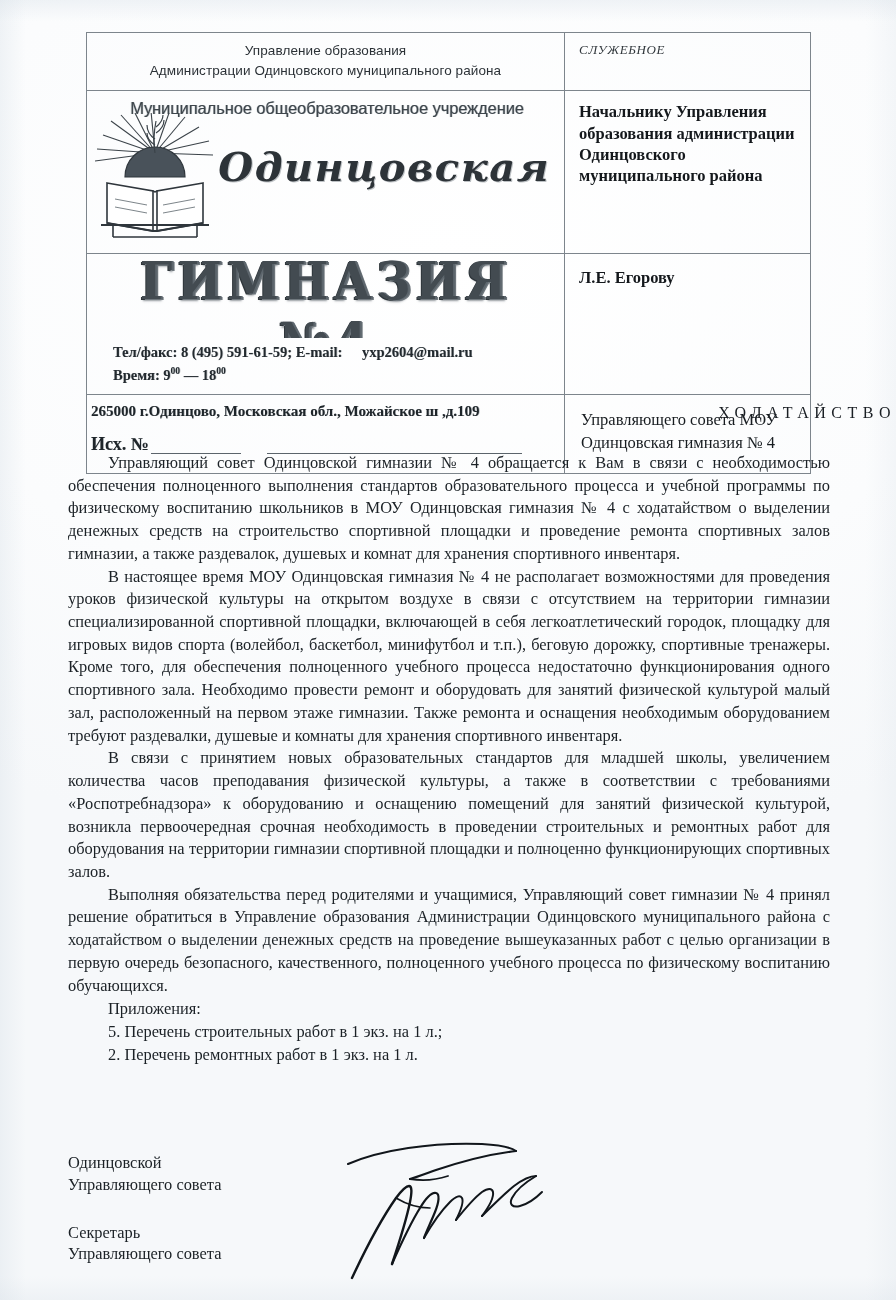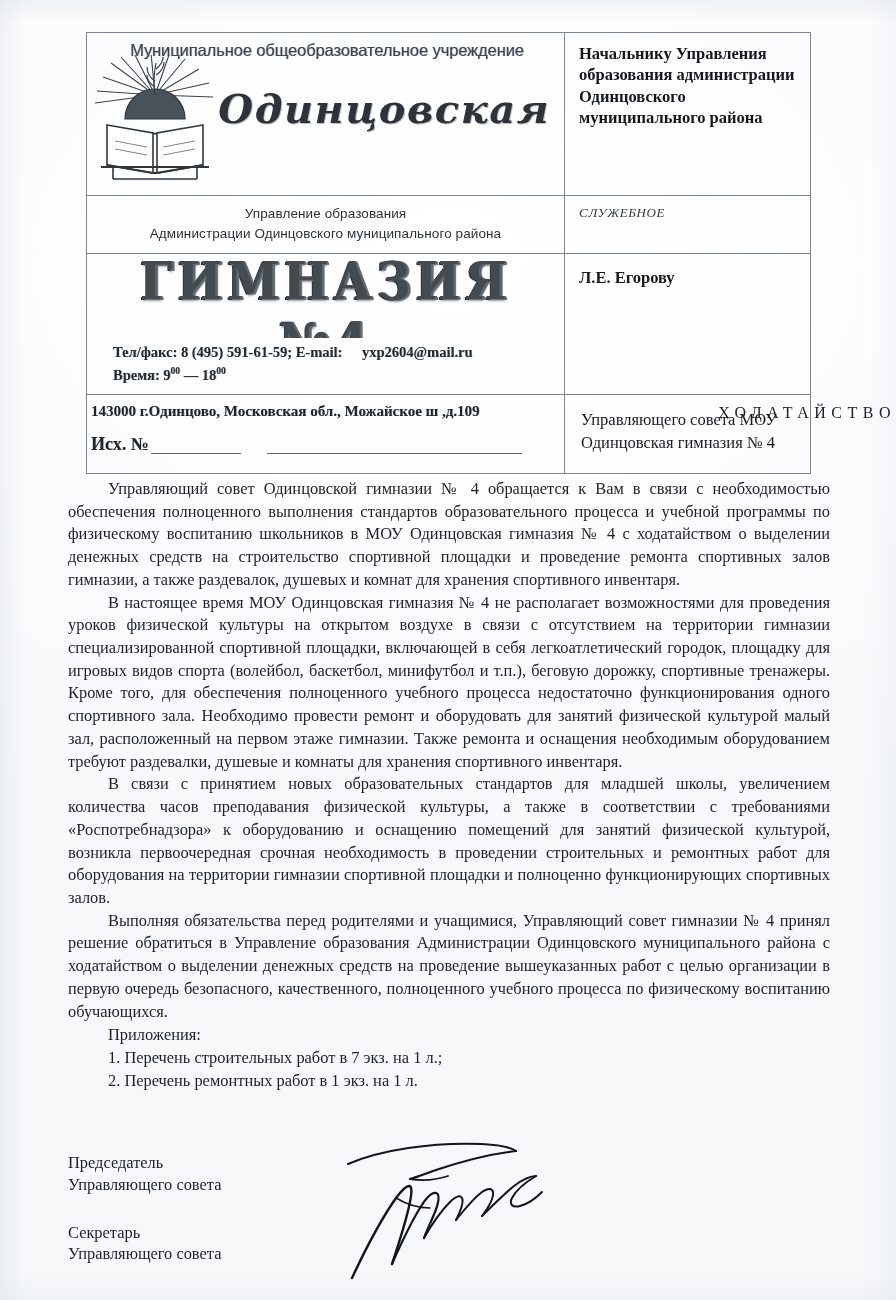--- a/index.html
+++ b/index.html
@@ -223,21 +223,20 @@
 
   .body-text {
     position: absolute;
     left: 68px;
     top: 452px;
     width: 762px;
     font-size: 16.4px;
     line-height: 1.385;
     text-align: justify;
     color: #1b2126;
-    margin-top: 26px;
   }
   .body-text p {
     margin: 0;
     text-indent: 40px;
     text-align: justify;
     text-justify: inter-word;
   }
 
   .appendix {
     margin-top: 1px;
@@ -279,20 +278,32 @@
 
 <div class="page">
   <div class="paper"></div>
 
   <table class="header-table">
     <colgroup>
       <col class="col-left">
       <col class="col-right">
     </colgroup>
     <tbody>
+
+      <tr>
+        <td>
+          <div class="dept">
+            <div>Управление образования</div>
+            <div>Администрации Одинцовского муниципального района</div>
+          </div>
+        </td>
+        <td>
+          <div class="service">СЛУЖЕБНОЕ</div>
+        </td>
+      </tr>
 
       <tr>
         <td>
           <div class="letterhead">
             <div class="lh-line1">Муниципальное общеобразовательное учреждение</div>
 
             <svg class="emblem" viewBox="0 0 120 126" aria-hidden="true">
               <g stroke="#3b4349" stroke-width="1.1" fill="none">
 
                 <line x1="60" y1="40" x2="16" y2="8"></line>
@@ -342,32 +353,20 @@
             <div>Начальнику Управления</div>
             <div>образования администрации</div>
             <div>Одинцовского</div>
             <div>муниципального района</div>
           </div>
         </td>
       </tr>
 
       <tr>
         <td>
-          <div class="dept">
-            <div>Управление образования</div>
-            <div>Администрации Одинцовского муниципального района</div>
-          </div>
-        </td>
-        <td>
-          <div class="service">СЛУЖЕБНОЕ</div>
-        </td>
-      </tr>
-
-      <tr>
-        <td>
           <div class="gym-row">
             <div class="gym-title">ГИМНАЗИЯ №4</div>
           </div>
           <div class="contacts">
             <div>
               <span>Тел/факс:</span>
               <span>8 (495) 591-61-59;</span>
               <span>E-mail:</span>
               <span class="email">yxp2604@mail.ru</span>
             </div>
@@ -378,21 +377,21 @@
           </div>
         </td>
         <td>
           <div class="addressee-name">Л.Е. Егорову</div>
         </td>
       </tr>
 
       <tr>
         <td>
           <div class="address-cell">
-            <div>143000 г.Одинцово, Московская обл., Можайское ш ,д.109</div>
+            <div>265000 г.Одинцово, Московская обл., Можайское ш ,д.109</div>
             <div class="outgoing">Исх. №</div>
             <div class="rule-a"></div>
             <div class="rule-b"></div>
           </div>
         </td>
         <td>
           <div class="council">
             <div>Управляющего совета МОУ</div>
             <div>Одинцовская гимназия № 4</div>
           </div>
@@ -403,28 +402,28 @@
 
   <div class="doc-title">ХОДАТАЙСТВО</div>
 
   <div class="body-text">
     <p>Управляющий совет Одинцовской гимназии № 4 обращается к Вам в связи с необходимостью обеспечения полноценного выполнения стандартов образовательного процесса и учебной программы по физическому воспитанию  школьников в МОУ Одинцовская гимназия № 4 с ходатайством о выделении денежных средств на строительство спортивной площадки и проведение ремонта спортивных залов гимназии, а также раздевалок, душевых и комнат для хранения спортивного инвентаря.</p>
     <p>В настоящее время МОУ Одинцовская гимназия № 4 не располагает возможностями для проведения уроков физической культуры на открытом воздухе в связи с отсутствием на территории гимназии специализированной спортивной площадки, включающей в себя легкоатлетический городок, площадку для игровых видов спорта (волейбол, баскетбол, минифутбол и т.п.), беговую дорожку, спортивные тренажеры. Кроме того, для обеспечения полноценного учебного процесса недостаточно функционирования одного спортивного зала. Необходимо провести ремонт и оборудовать для занятий физической культурой малый зал, расположенный на первом этаже гимназии. Также ремонта и оснащения необходимым оборудованием требуют раздевалки, душевые и комнаты для хранения спортивного инвентаря.</p>
     <p>В связи с принятием новых образовательных стандартов для младшей школы, увеличением количества часов преподавания физической культуры, а также в соответствии с требованиями «Роспотребнадзора» к оборудованию и оснащению помещений для занятий физической культурой, возникла первоочередная срочная необходимость в проведении строительных и ремонтных работ для оборудования на территории гимназии спортивной площадки и полноценно функционирующих спортивных залов.</p>
     <p>Выполняя обязательства перед родителями и учащимися, Управляющий совет гимназии № 4 принял решение обратиться в Управление образования Администрации Одинцовского муниципального района с ходатайством о выделении денежных средств на проведение вышеуказанных работ с целью организации в первую очередь безопасного, качественного, полноценного учебного процесса по физическому воспитанию обучающихся.</p>
     <div class="appendix">
       <p class="appendix-head">Приложения:</p>
-      <p class="appendix-item">1. Перечень строительных работ в 7 экз. на 1 л.;</p>
+      <p class="appendix-item">5. Перечень строительных работ в 1 экз. на 1 л.;</p>
       <p class="appendix-item">2. Перечень ремонтных работ в 1 экз. на 1 л.</p>
     </div>
   </div>
 
   <div class="signatures">
     <div class="sig-block">
-      <span class="sig-line">Председатель</span>
+      <span class="sig-line">Одинцовской</span>
       <span class="sig-line">Управляющего совета</span>
     </div>
     <div class="sig-block">
       <span class="sig-line">Секретарь</span>
       <span class="sig-line">Управляющего совета</span>
     </div>
   </div>
 
   <svg class="signature-mark" viewBox="0 0 230 145" aria-hidden="true">
     <g fill="none" stroke="#11161b" stroke-linecap="round" stroke-linejoin="round">

